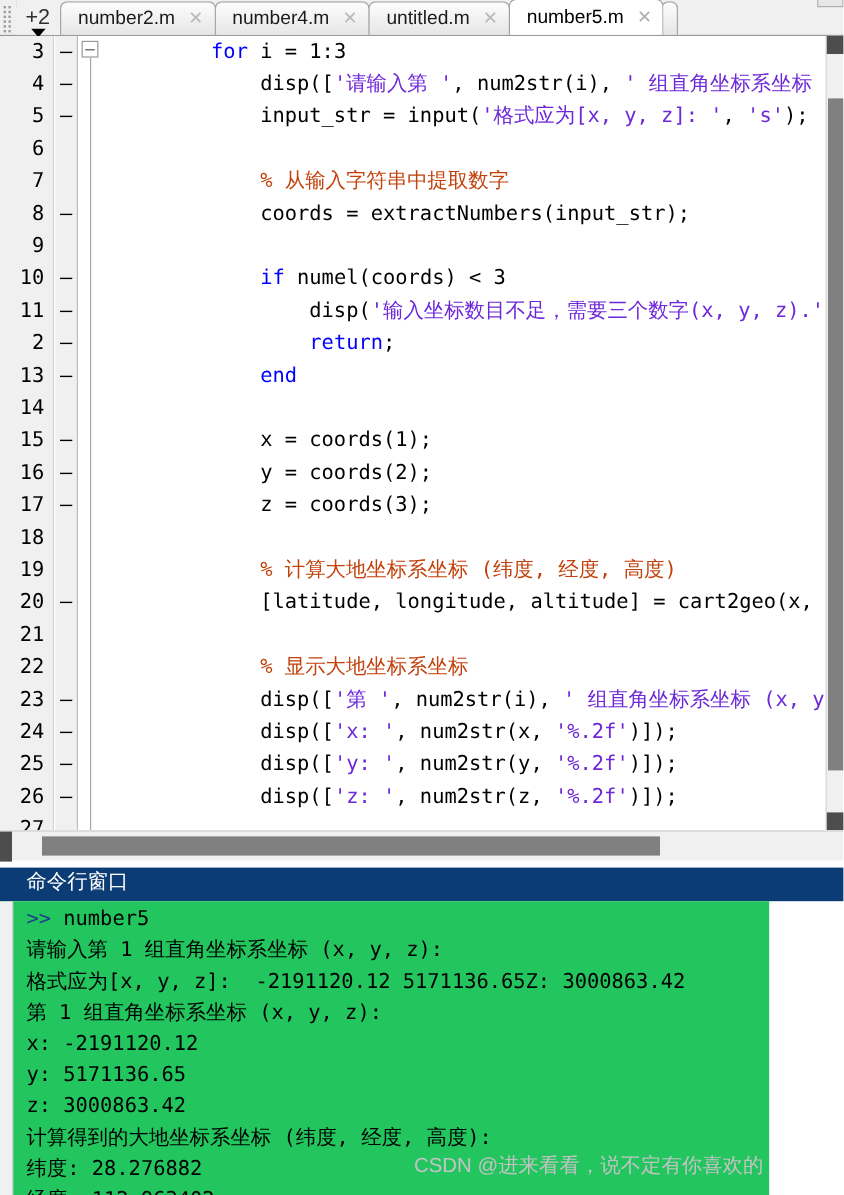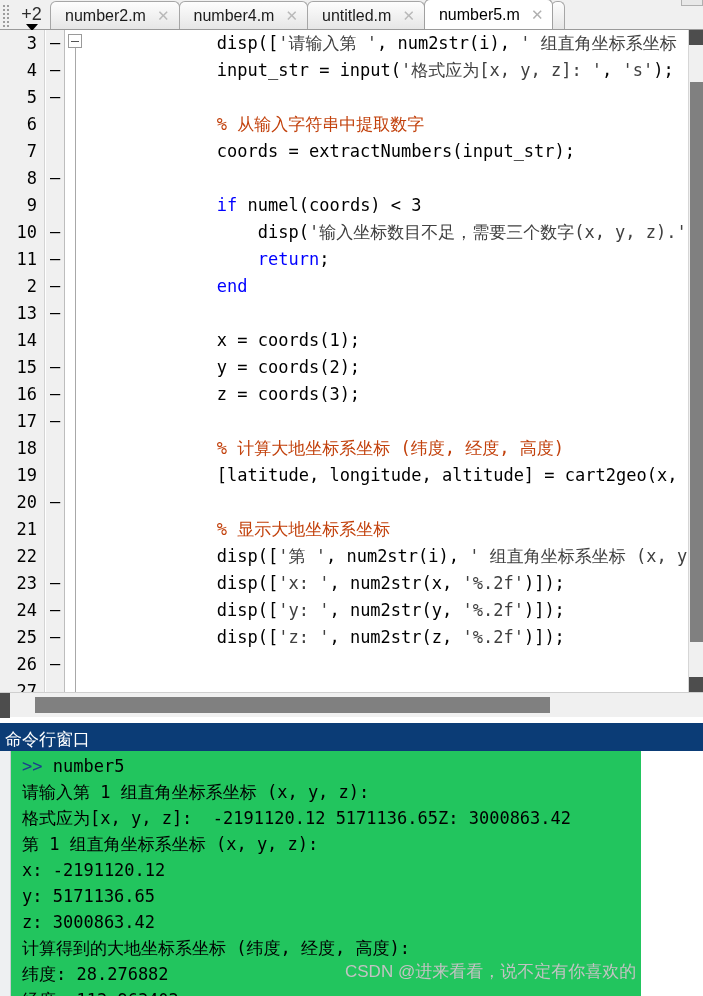--- a/index.html
+++ b/index.html
@@ -148,21 +148,21 @@
     font-size: 17px; color: #000; line-height: 27px;
   }
   .ctext {
     position: absolute; left: 0; top: 0;
     white-space: pre;
     font-family: "DejaVu Sans Mono", "Liberation Mono", monospace;
     font-size: 17px; line-height: 27px;
     color: #000;
   }
   .kw { color: #0000ff; }
-  .str { color: #404040; }
+  .str { color: #6d28d9; }
   .cmt { color: #c2410c; }
 
   
   .v-scroll {
     position: absolute; top: 0; right: 0;
     width: 15px; height: 662px;
     background: #f0f0f0;
     border-left: 1px solid #d6d6d6;
   }
   .v-scroll .arrow-up, .v-scroll .arrow-dn {
@@ -196,22 +196,22 @@
   }
 
   
   .cmd-title {
     position: absolute;
     top: 723px; left: 0;
     width: 703px; height: 28px;
     background: #0b3c76;
     color: #ffffff;
     font-size: 17px;
-    display: flex; align-items: flex-end;
-    padding-left: 5px;
+    display: flex; align-items: flex-start;
+    padding-left: 22px;
   }
   .cmd-body {
     position: absolute;
     top: 751px; left: 0;
     width: 641px; height: 245px;
     background: #22c55e;
     overflow: hidden;
   }
   .cmd-strip {
     position: absolute; top: 0; left: 0;
@@ -461,20 +461,23 @@
         </div>
         <div class="crow">
           <span class="mark">–</span>
         </div>
         <div class="crow">
           <span class="mark"></span>
         </div>
       </div>
     <div class="code-area">
       <div id="code-host">
+          <div class="crow">
+            <span class="ctext"><span>        </span><span class="kw">for</span><span> i = 1:3</span></span>
+          </div>
           <div class="crow">
             <span class="ctext"><span>            disp([</span><span class="str">'请输入第 '</span><span>, num2str(i), </span><span class="str">' 组直角坐标系坐标 (x,</span></span>
           </div>
           <div class="crow">
             <span class="ctext"><span>            input_str = input(</span><span class="str">'格式应为[x, y, z]: '</span><span>, </span><span class="str">'s'</span><span>);</span></span>
           </div>
           <div class="crow">
             <span class="ctext"></span>
           </div>
           <div class="crow">

